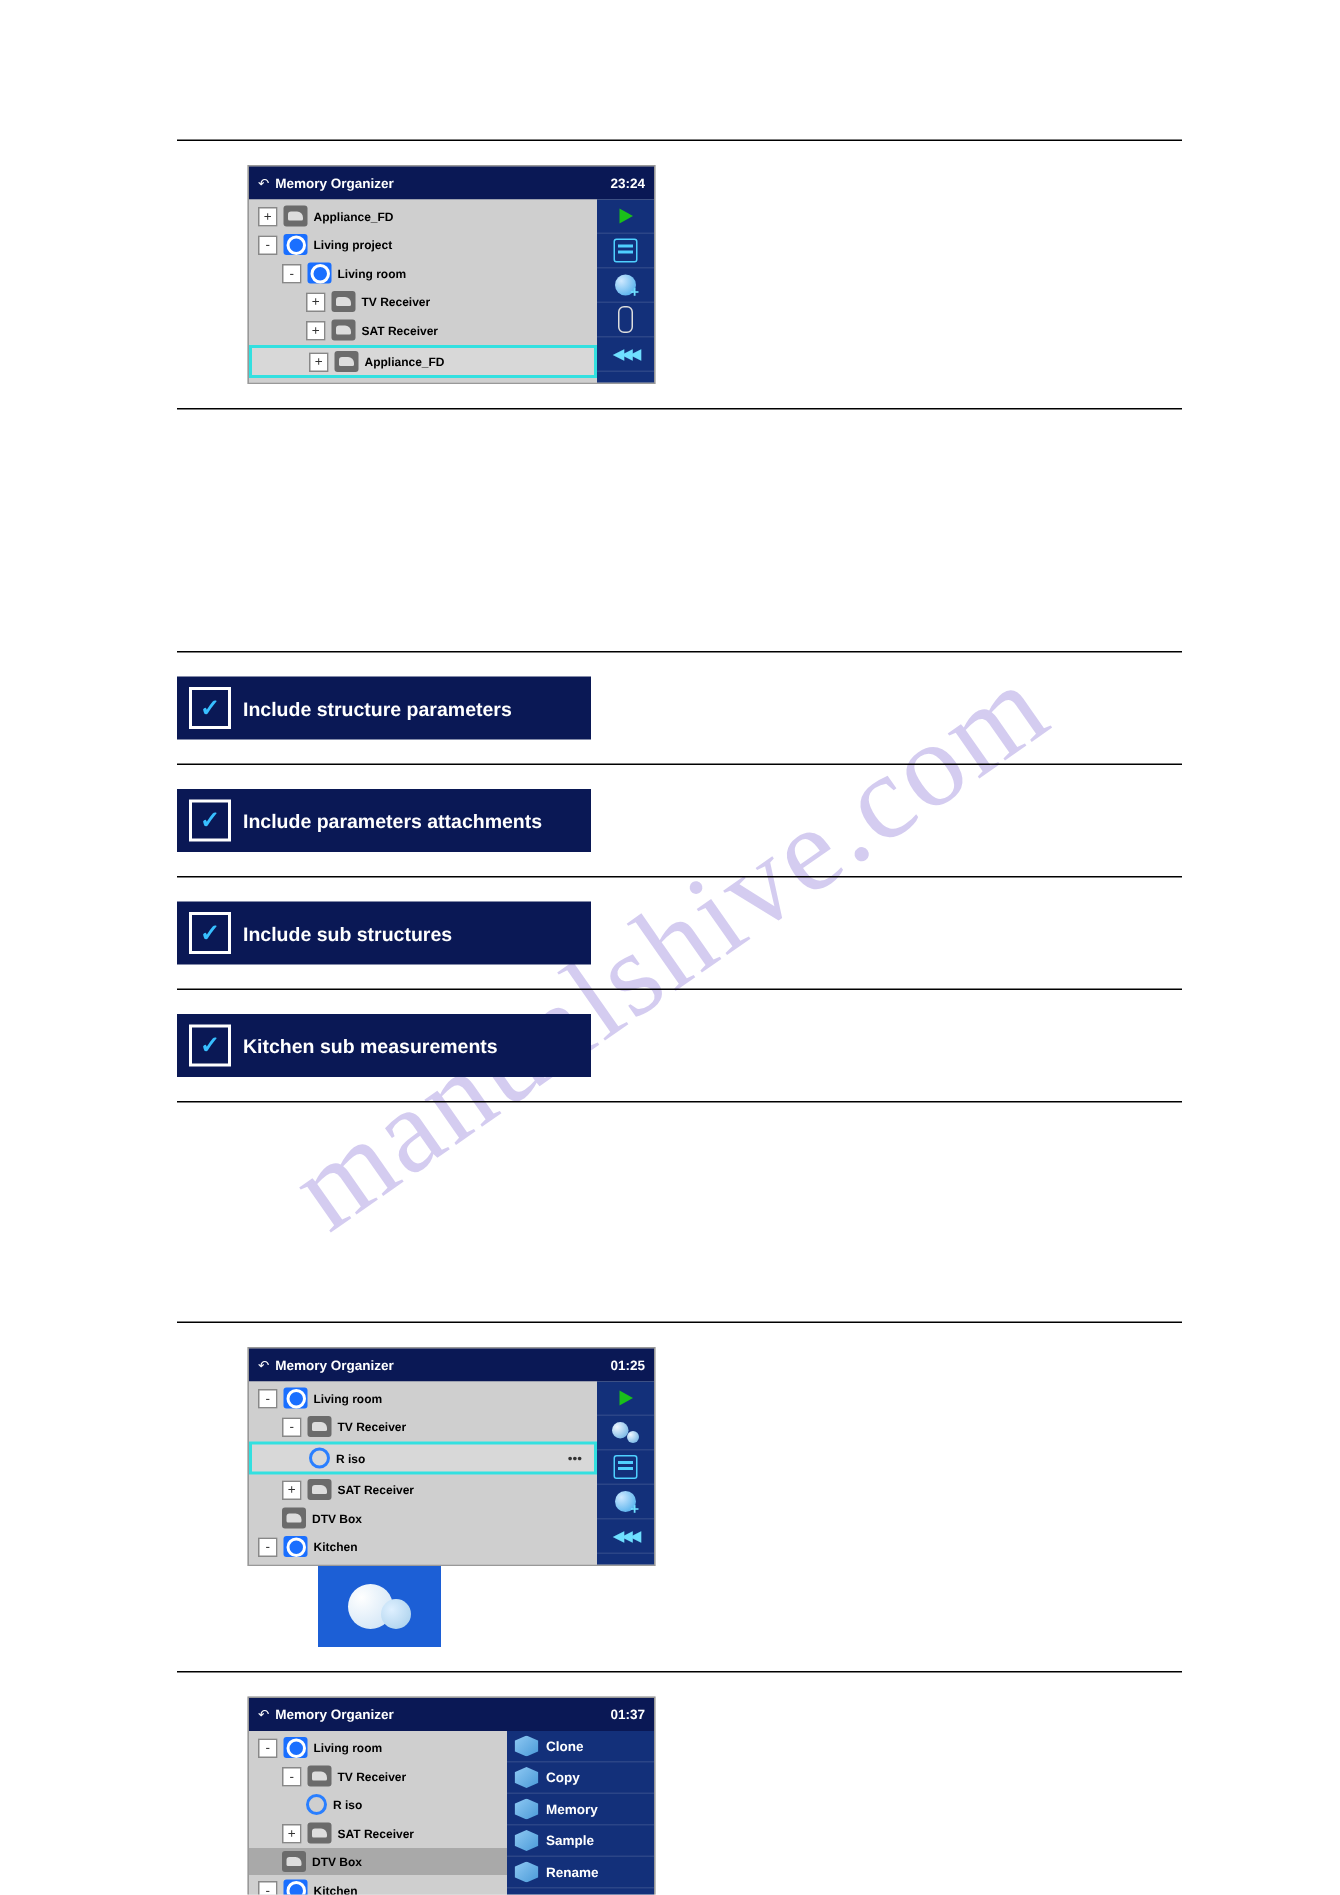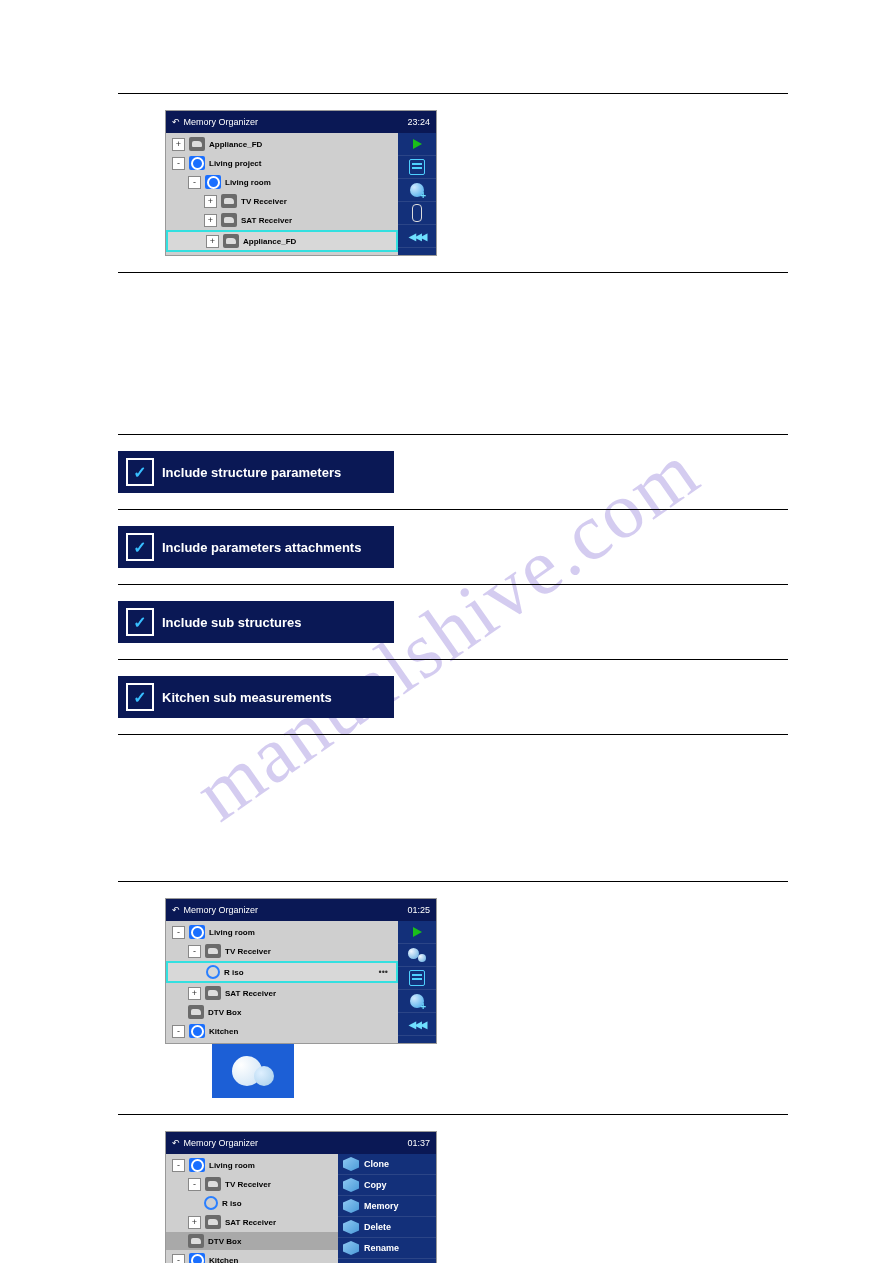--- a/index.html
+++ b/index.html
@@ -47,25 +47,25 @@
     height: 22px;
     padding: 0 6px;
   }
   .back-arrow {
     color: #fff;
     margin-right: 4px;
   }
   .dev-title {
     flex: 1;
     color: #fff;
-    font-weight: normal;
+    font-weight: bold;
   }
   .dev-clock {
     color: #fff;
-    font-weight: normal;
+    font-weight: bold;
   }
   .dev-body {
     display: flex;
   }
   .dev-tree {
     flex: 1;
     background: #cfcfcf;
     padding: 2px 0;
   }
   .tree-row {
@@ -552,21 +552,21 @@
               <div class="menu-item">
                 <div class="cube-ico"></div>
                 <span>Copy</span>
               </div>
               <div class="menu-item">
                 <div class="cube-ico"></div>
                 <span>Memory</span>
               </div>
               <div class="menu-item">
                 <div class="cube-ico"></div>
-                <span>Delete</span>
+                <span>Sample</span>
               </div>
               <div class="menu-item">
                 <div class="cube-ico"></div>
                 <span>Rename</span>
               </div>
             </div>
         </div>
       </div>
     </div>
   </div>

